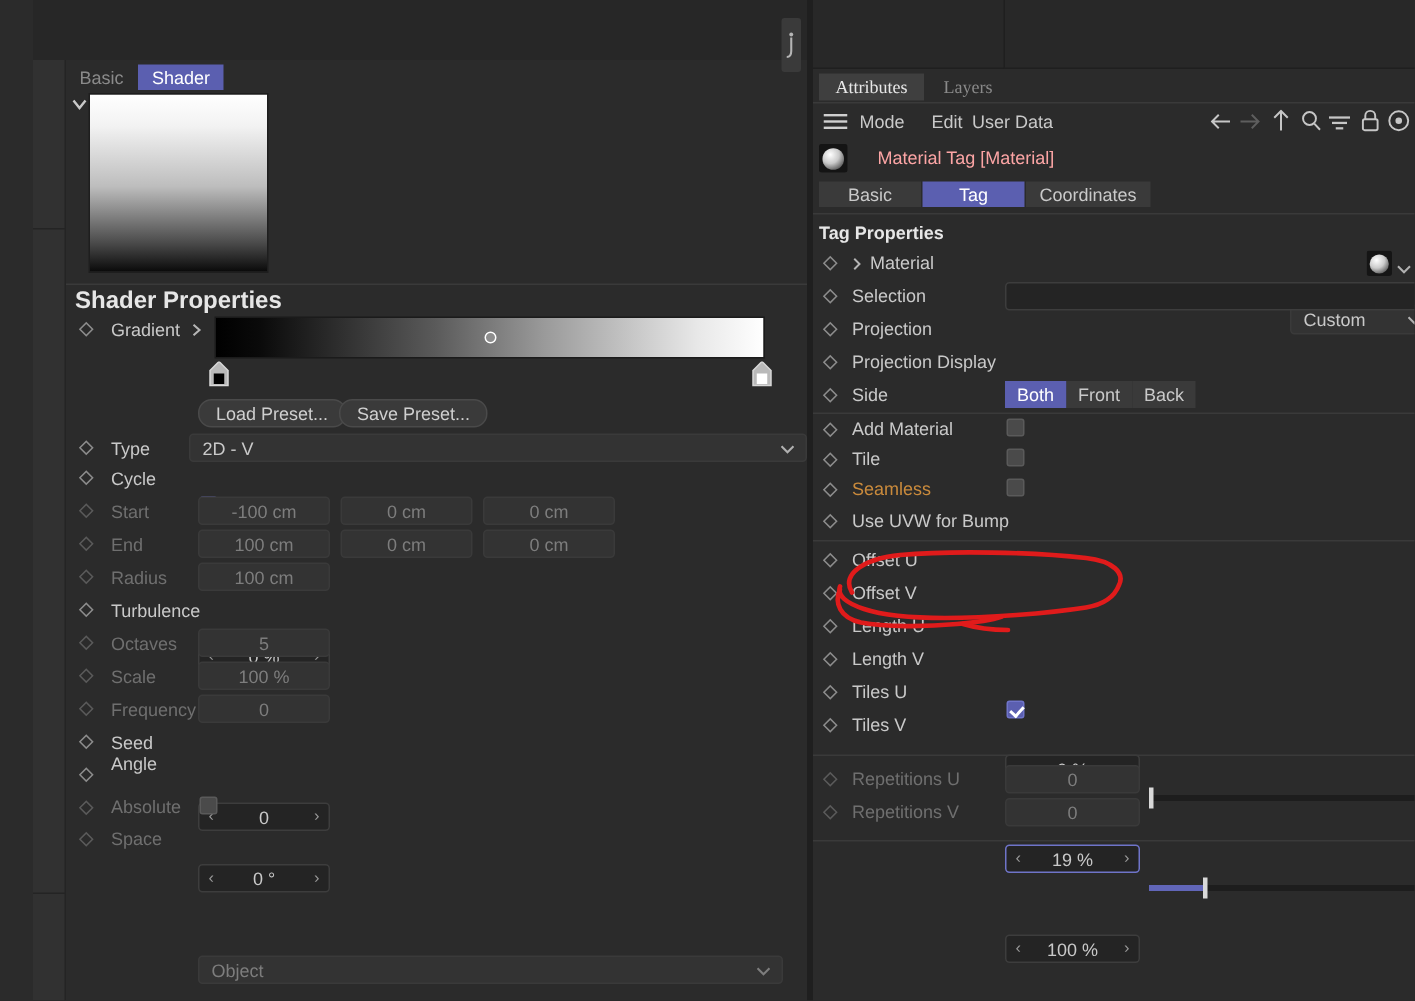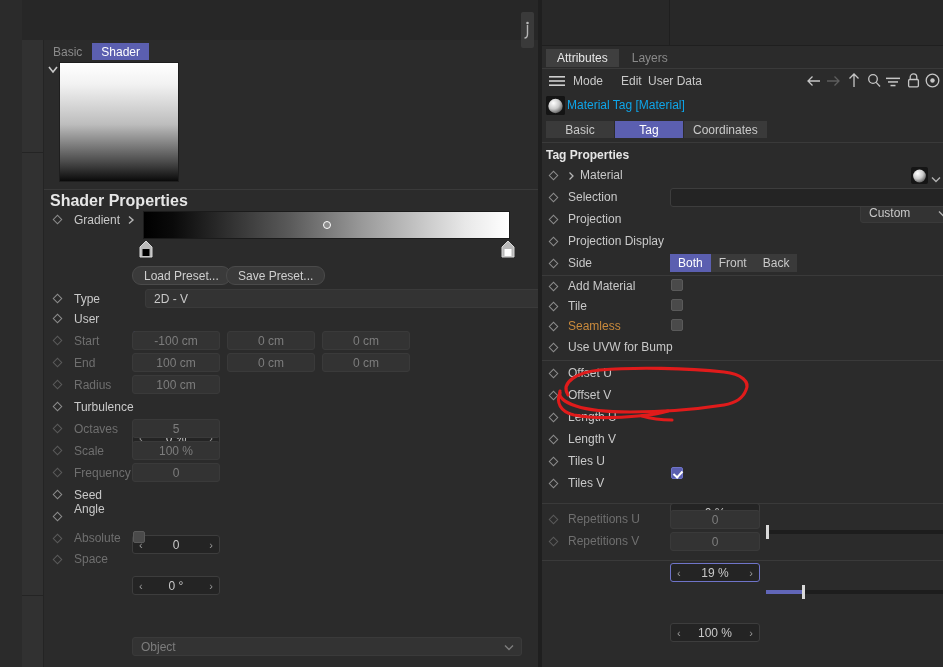--- a/index.html
+++ b/index.html
@@ -144,31 +144,31 @@
       <path d="M7 0 L13 6 L13 16 L1 16 L1 6 Z" fill="#b9b9b9" stroke="#d8d8d8" stroke-width="1"></path>
       <rect x="3.5" y="8" width="7" height="7" fill="#ffffff"></rect>
     </svg>
   </div>
 
   <div class="abs btn" style="left:110px;top:266px;">Load Preset...</div>
   <div class="abs btn" style="left:204px;top:266px;">Save Preset...</div>
 
   <div class="abs diamond" style="left:32px;top:295px;"></div>
   <div class="abs lbl" style="left:52px;top:292px;">Type</div>
-  <div class="abs field flat combo" style="left:123px;top:289px;width:412px;">
+  <div class="abs field flat combo" style="left:104px;top:289px;width:412px;">
     <span class="cv">2D - V</span>
     <span class="chev">
       <svg width="10" height="7" viewBox="0 0 10 7">
           <path d="M1 1.5 L5 5.5 L9 1.5" fill="none" stroke="#b0b0b0" stroke-width="1.4"></path>
         </svg>
     </span>
   </div>
 
   <div class="abs diamond" style="left:32px;top:315px;"></div>
-  <div class="abs lbl" style="left:52px;top:312px;">User</div>
+  <div class="abs lbl" style="left:52px;top:312px;">Cycle</div>
   <div class="abs chk on" style="left:111px;top:312px;"></div>
 
   <div class="abs diamond dim" style="left:32px;top:337px;"></div>
   <div class="abs lbl dim" style="left:52px;top:334px;">Start</div>
   <div class="abs field dim" style="left:110px;top:331px;width:88px;">-100 cm</div>
   <div class="abs field dim" style="left:205px;top:331px;width:88px;">0 cm</div>
   <div class="abs field dim" style="left:300px;top:331px;width:88px;">0 cm</div>
 
   <div class="abs diamond dim" style="left:32px;top:359px;"></div>
   <div class="abs lbl dim" style="left:52px;top:356px;">End</div>
@@ -237,21 +237,21 @@
       <path d="M6.5 13 L6.5 22 Q6.5 26 3.5 26" fill="none" stroke="#b5b5b5" stroke-width="1.4"></path>
     </svg>
   </div>
 
   <div class="abs" style="left:516px;top:0;width:4px;height:667px;background:#1f1f1f;"></div>
 
   <div class="abs" style="left:520px;top:0;width:423px;height:667px;background:#2b2b2b;"></div>
   <div class="abs" style="left:520px;top:0;width:423px;height:46px;background:#282828;border-bottom:1px solid #1f1f1f;"></div>
   <div class="abs" style="left:647px;top:0;width:1px;height:46px;background:#1f1f1f;"></div>
 
-  <div class="abs" style="left:524px;top:49px;display:flex;gap:2px;">
+  <div class="abs" style="left:524px;top:49px;display:flex;gap:2px;font-family:Liberation Serif, serif;">
     <div class="tab active" style="background:#3f3f3f;color:#e8e8e8;height:18px;padding:0 11px;">Attributes</div>
     <div class="tab dim" style="height:18px;padding:0 11px;">Layers</div>
   </div>
   <div class="abs sep" style="left:520px;top:68px;width:423px;"></div>
 
   <div class="abs" style="left:527px;top:75px;width:16px;height:12px;">
     <svg width="16" height="12" viewBox="0 0 16 12">
       <rect x="0" y="1" width="16" height="1.6" fill="#cfcfcf"></rect>
       <rect x="0" y="5.2" width="16" height="1.6" fill="#cfcfcf"></rect>
       <rect x="0" y="9.4" width="16" height="1.6" fill="#cfcfcf"></rect>
@@ -314,21 +314,21 @@
       <defs>
           <radialGradient id="msph" cx="36%" cy="30%" r="75%">
         <stop offset="0%" stop-color="#ffffff"></stop>
             <stop offset="55%" stop-color="#c9c9c9"></stop>
             <stop offset="100%" stop-color="#5c5c5c"></stop>
       </radialGradient>
         </defs>
       <circle cx="9.5" cy="10" r="7.2" fill="url(#msph)"></circle>
     </svg>
   </div>
-  <div class="abs lbl" style="left:545px;top:98px;color:#0ea5e9;">Material Tag [Material]</div>
+  <div class="abs lbl" style="left:563px;top:98px;color:#fca5a5;">Material Tag [Material]</div>
   <div class="abs field flat combo" style="left:838px;top:96px;width:96px;height:20px;">
     <span class="cv">Custom</span>
     <span class="chev">
       <svg width="10" height="7" viewBox="0 0 10 7">
           <path d="M1 1.5 L5 5.5 L9 1.5" fill="none" stroke="#b0b0b0" stroke-width="1.4"></path>
         </svg>
     </span>
   </div>
 
   <div class="abs" style="left:524px;top:121px;display:flex;gap:1px;">

